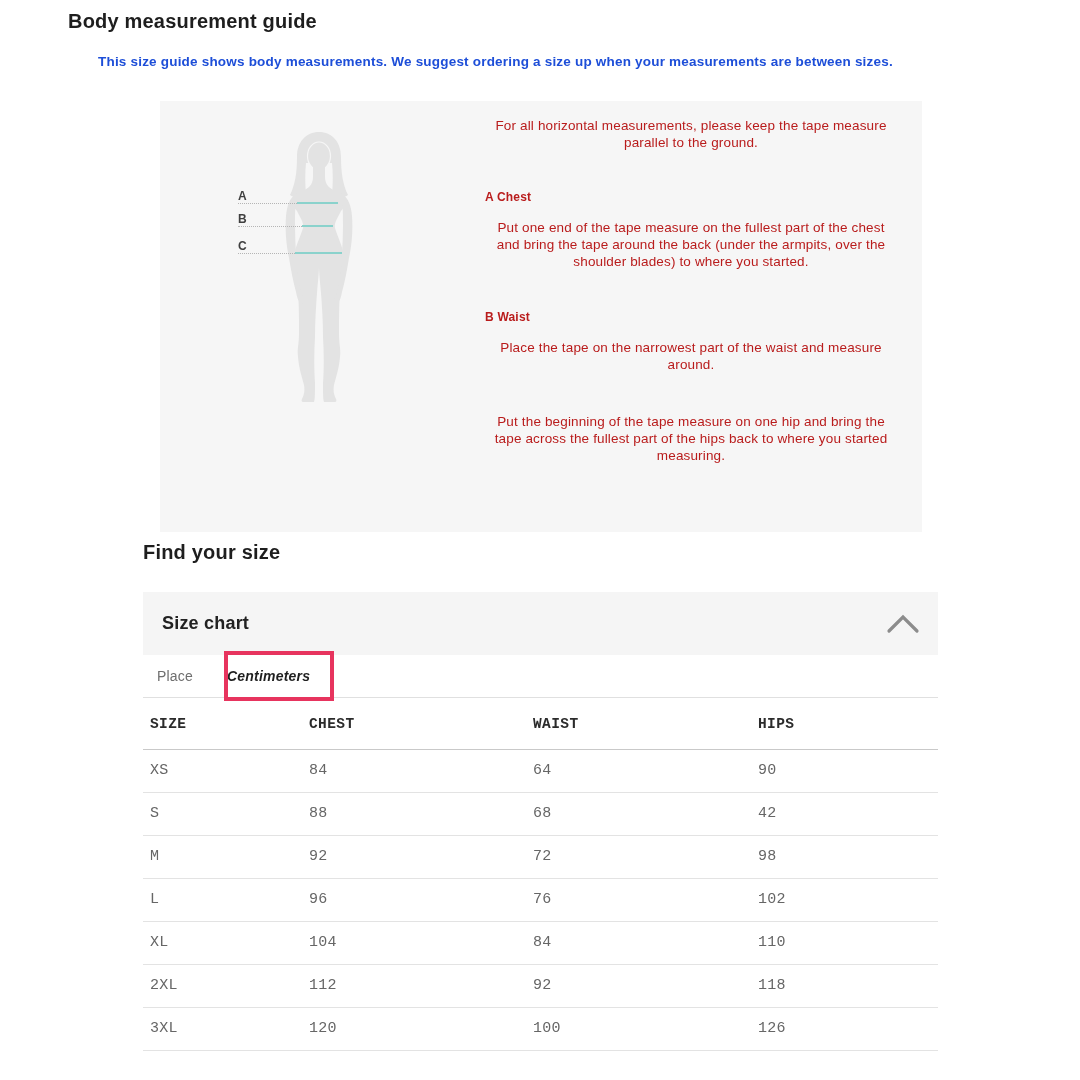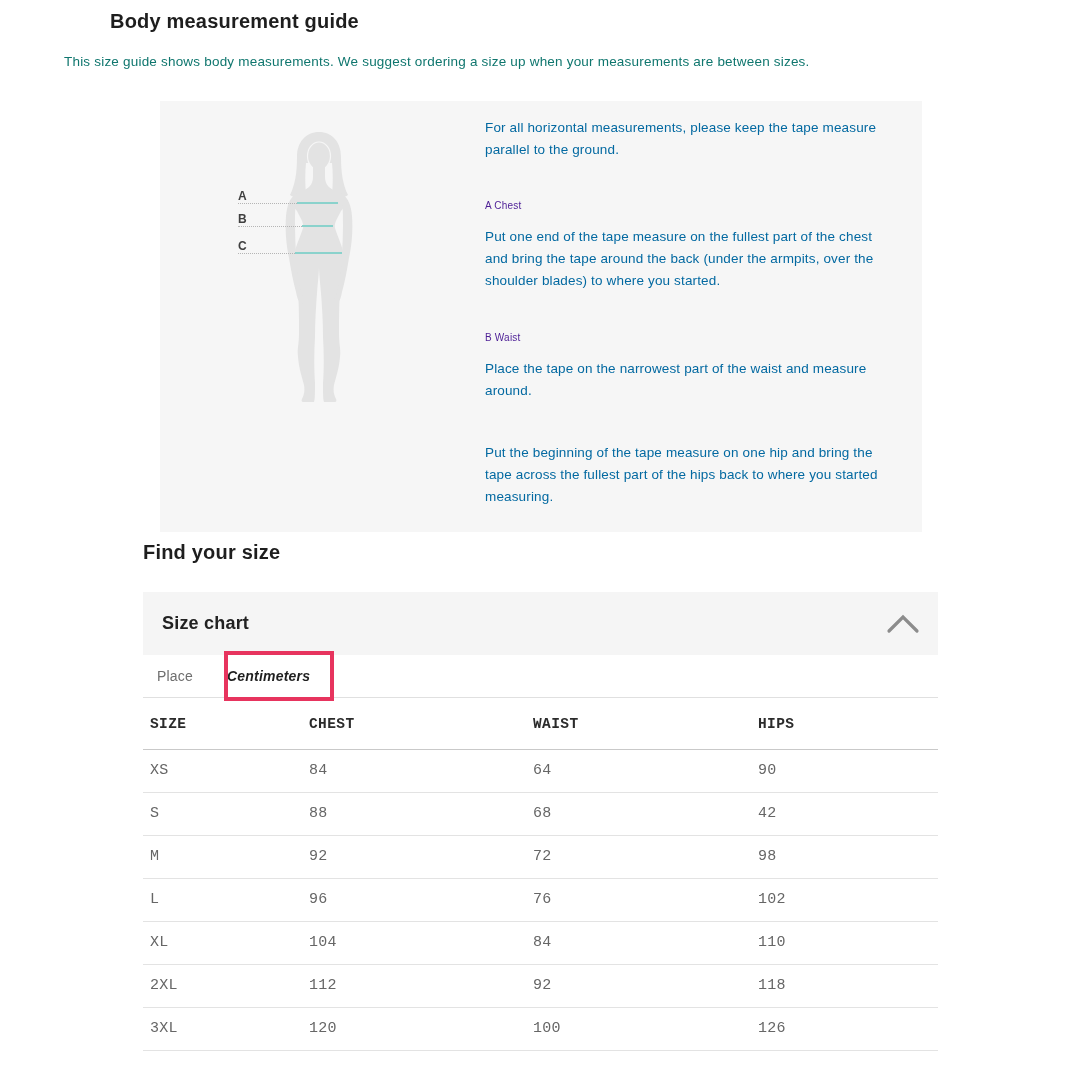--- a/index.html
+++ b/index.html
@@ -1,33 +1,33 @@
 <!DOCTYPE html>
 <html style="--accent-pink: #e7345e; --teal: #8ad2cc; --silhouette: #e3e3e3;"><head>
 <meta charset="utf-8">
 <style>
   * { margin:0; padding:0; box-sizing:border-box; }
   html,body { width:1080px; height:1080px; background:#ffffff;
               font-family:"Liberation Sans", sans-serif; color:#222; overflow:hidden; }
 
   .page { position:relative; width:1080px; height:1080px; }
 
-  .h1 { margin:10px 0 0 110px; font-size:20px; font-weight:bold; color:#1e1e1e; letter-spacing:.2px; }
-  .intro { margin:21px 158px 0 64px; font-size:13.5px; color:#0f766e; letter-spacing:.2px; }
+  .h1 { margin:10px 0 0 68px; font-size:20px; font-weight:bold; color:#1e1e1e; letter-spacing:.2px; }
+  .intro { margin:21px 158px 0 98px; font-size:13.5px; color:#1d4ed8; letter-spacing:.2px;font-weight:bold; }
 
   
   .panel { position:relative; margin:32px 0 0 160px; width:762px; height:431px; background:#f6f6f6; }
   .figure-svg { position:absolute; left:121px; top:30px; width:76px; height:272px; }
   .m-label { position:absolute; font-size:12px; font-weight:600; color:#3f3f3f; }
   .leader { position:absolute; height:0; border-top:1px dotted #b5b5b5; }
   .tape { position:absolute; height:2px; background:var(--teal,#8ad2cc); }
   .panel-text { position:absolute; left:325px; top:16px; width:412px; }
-  .panel-text p { font-size:13.5px; line-height:22px; color:#0369a1; letter-spacing:.15px; }
+  .panel-text p { font-size:13.5px; line-height:17px; color:#b91c1c; letter-spacing:.15px;text-align:center; }
   .panel-text .note { margin-bottom:39px; }
-  .panel-text h4 { font-size:10px; font-weight:normal; color:#4c1d95; margin:0 0 15px 0; letter-spacing:.2px; }
+  .panel-text h4 { font-size:12px; font-weight:bold; color:#b91c1c; margin:0 0 15px 0; letter-spacing:.2px; }
   .panel-text .sec-body { margin-bottom:40px; }
 
   .h2 { margin:9px 0 0 143px; font-size:20px; font-weight:bold; color:#1e1e1e; letter-spacing:.2px; }
 
   
   .chart-wrap { margin:28px 0 0 143px; width:795px; }
   .chart-header { height:63px; background:#f5f5f5; display:flex; align-items:center;
                   justify-content:space-between; padding:0 18px 0 19px; cursor:pointer; }
   .chart-title { font-size:18px; font-weight:bold; color:#222; letter-spacing:.2px; }
   .chevron { width:34px; height:20px; display:block; }

